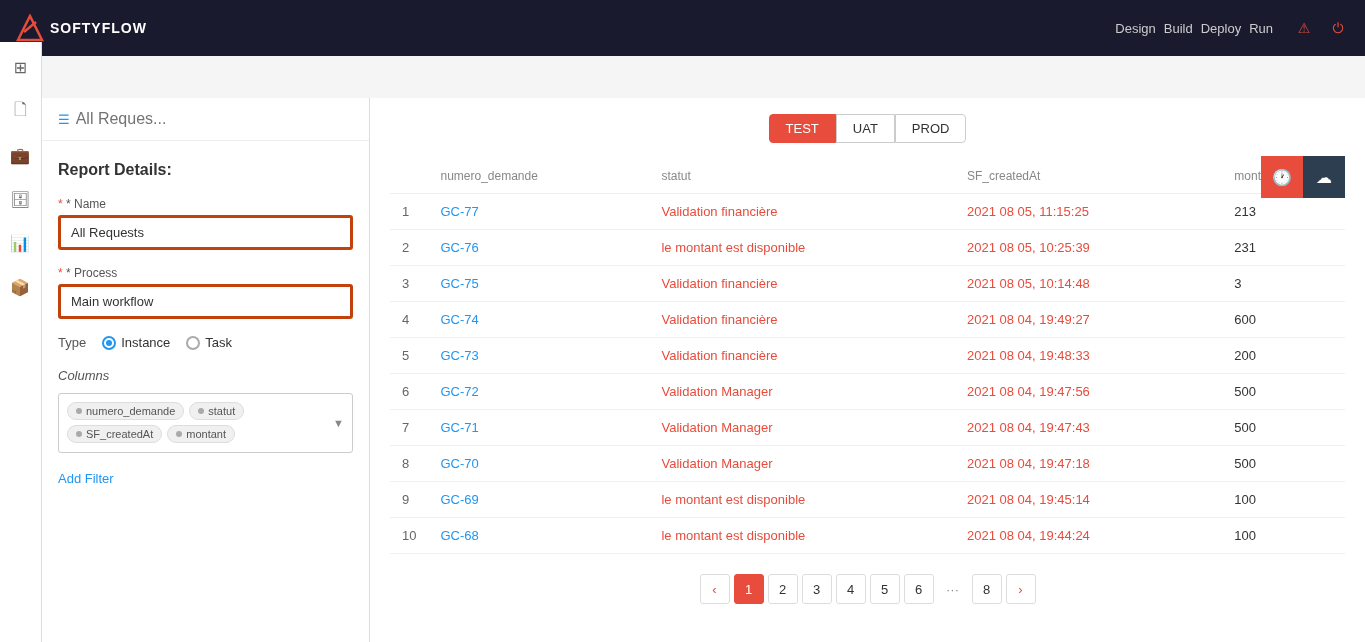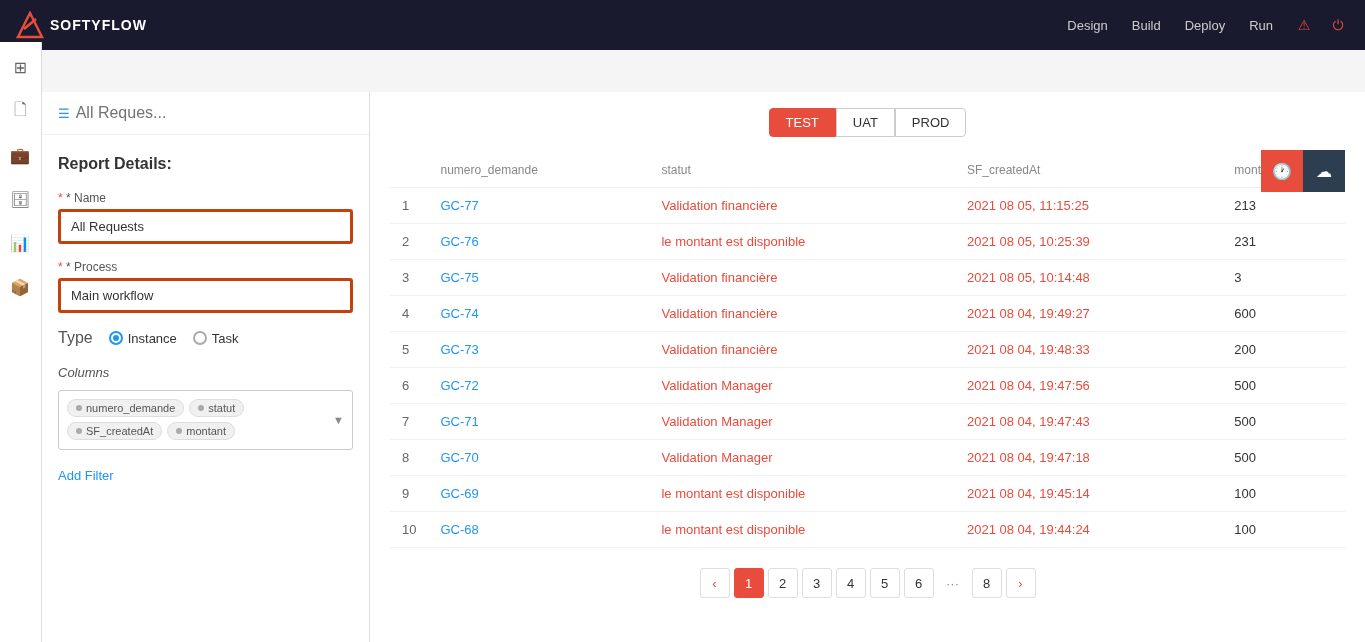--- a/index.html
+++ b/index.html
@@ -1,21 +1,21 @@
 <!DOCTYPE html>
 <html><head>
   <meta charset="utf-8">
   <style>
     * { margin: 0; padding: 0; box-sizing: border-box; }
     body { font-family: Arial, sans-serif; font-size: 13px; background: #f5f5f5; color: #333; }
 
     
     .top-nav {
       background: #1a1a2e;
-      height: 50px;
+      height: 56px;
       display: flex;
       align-items: center;
       padding: 0 16px;
       color: #fff;
     }
     .top-nav .logo {
       display: flex;
       align-items: center;
       gap: 6px;
       margin-right: auto;
@@ -25,21 +25,21 @@
       height: 28px;
     }
     .top-nav .logo-text {
       font-size: 14px;
       font-weight: bold;
       letter-spacing: 1px;
       color: #fff;
     }
     .top-nav .nav-links {
       display: flex;
-      gap: 24px;
+      gap: 8px;
       align-items: center;
     }
     .top-nav .nav-links span {
       font-size: 13px;
       color: #ccc;
       cursor: pointer;
     }
     .top-nav .nav-icons {
       display: flex;
       gap: 12px;
@@ -152,25 +152,26 @@
       margin-bottom: 16px;
     }
 
     .type-row {
       display: flex;
       align-items: center;
       gap: 16px;
       margin-bottom: 18px;
     }
     .type-label {
-      font-size: 16px;
+      font-size: 13px;
       color: #555;
     }
     .radio-option {
       display: flex;
+      align-items: center;
       gap: 5px;
       cursor: pointer;
       font-size: 13px;
     }
     .radio-circle {
       width: 14px;
       height: 14px;
       border-radius: 50%;
       border: 2px solid #2196f3;
       display: flex;

